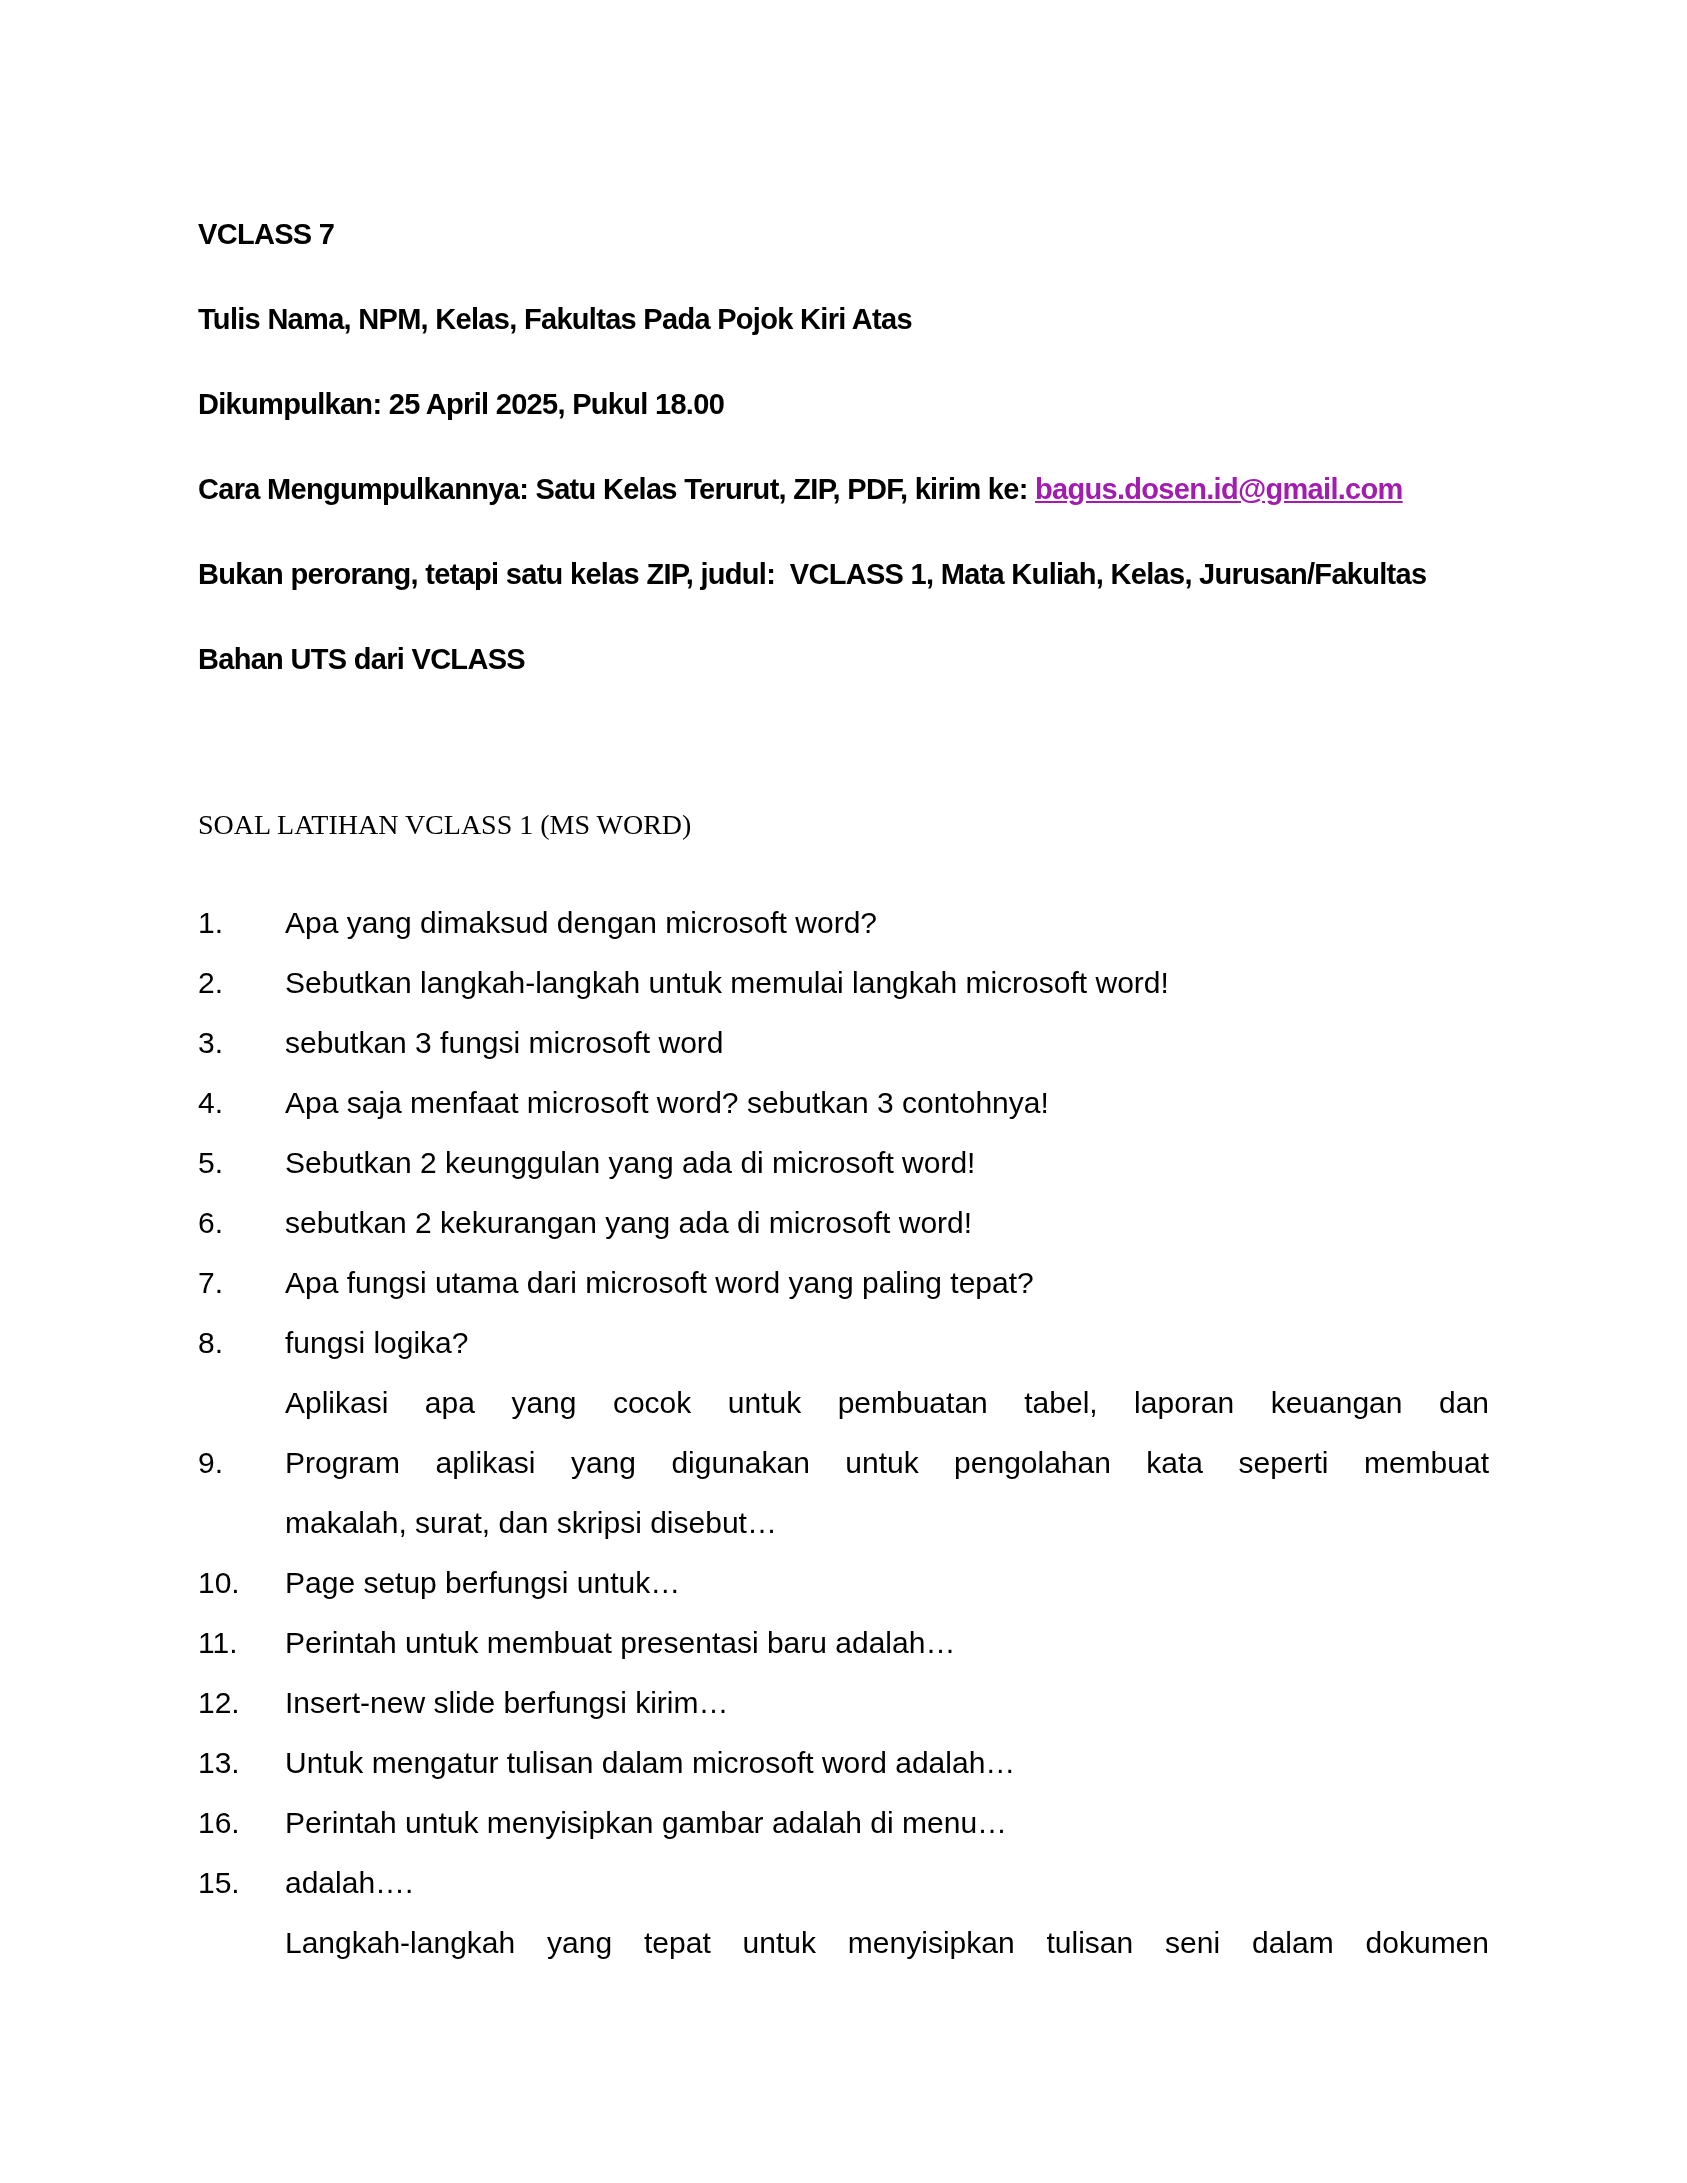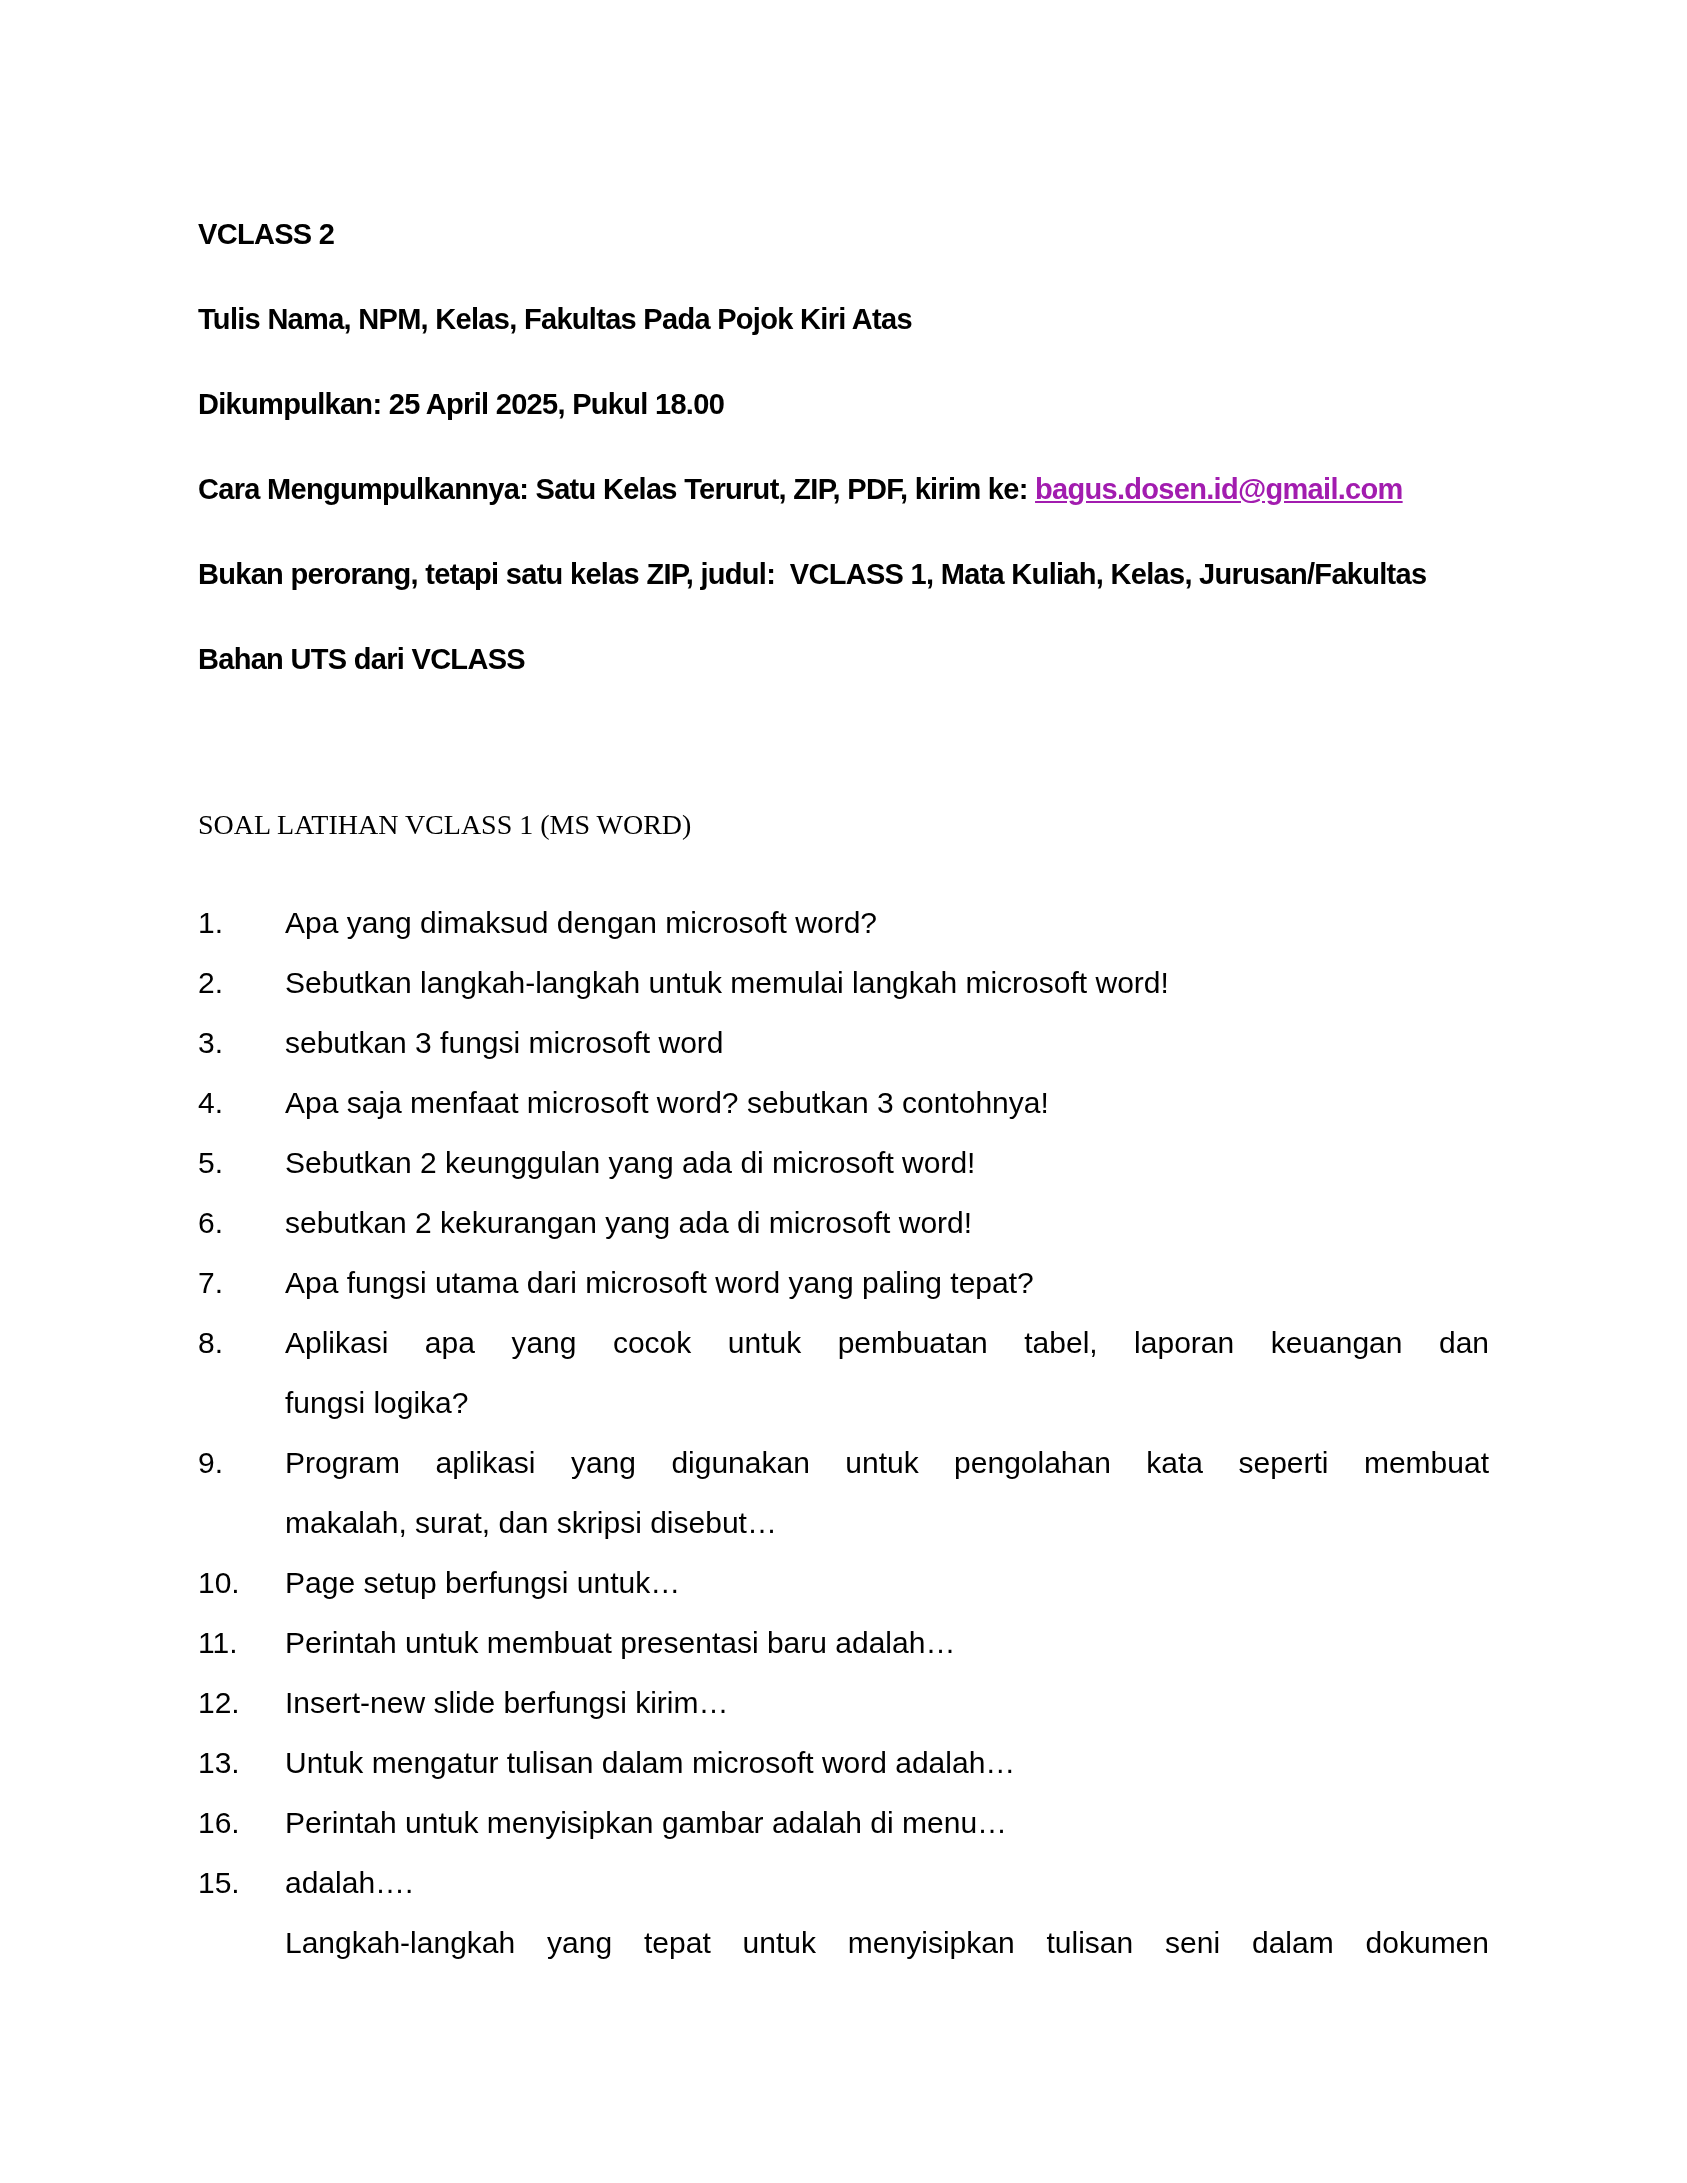--- a/index.html
+++ b/index.html
@@ -63,21 +63,21 @@
     text-align: justify;
     text-align-last: justify;
   }
 </style>
 </head>
 <body>
 
 <div class="page">
   <div class="content">
 
-    <p class="hline">VCLASS 2</p>
+    <p class="hline">VCLASS 7</p>
     <p class="hline">Tulis Nama, NPM, Kelas, Fakultas Pada Pojok Kiri Atas</p>
     <p class="hline">Dikumpulkan: 25 April 2025, Pukul 18.00</p>
 
     <p class="hline"><span>Cara Mengumpulkannya: Satu Kelas Terurut, ZIP, PDF, kirim ke: </span><a class="email">bagus.dosen.id@gmail.com</a></p>
 
     <p class="hline">Bukan perorang, tetapi satu kelas ZIP, judul:  VCLASS 1, Mata Kuliah, Kelas, Jurusan/Fakultas</p>
     <p class="hline">Bahan UTS dari VCLASS</p>
 
     <h2 class="section-title">SOAL LATIHAN VCLASS 1 (MS WORD)</h2>
 
@@ -120,22 +120,22 @@
         </li>
         <li class="q">
           <span class="qnum">7.</span>
           <span class="qtext">
             <span class="qline">Apa fungsi utama dari microsoft word yang paling tepat?</span>
           </span>
         </li>
         <li class="q">
           <span class="qnum">8.</span>
           <span class="qtext">
+            <span class="qline">fungsi logika?</span>
             <span class="qline just">Aplikasi apa yang cocok untuk pembuatan tabel, laporan keuangan dan</span>
-            <span class="qline">fungsi logika?</span>
           </span>
         </li>
         <li class="q">
           <span class="qnum">9.</span>
           <span class="qtext">
             <span class="qline just">Program aplikasi yang digunakan untuk pengolahan kata seperti membuat</span>
             <span class="qline">makalah, surat, dan skripsi disebut…</span>
           </span>
         </li>
         <li class="q">

